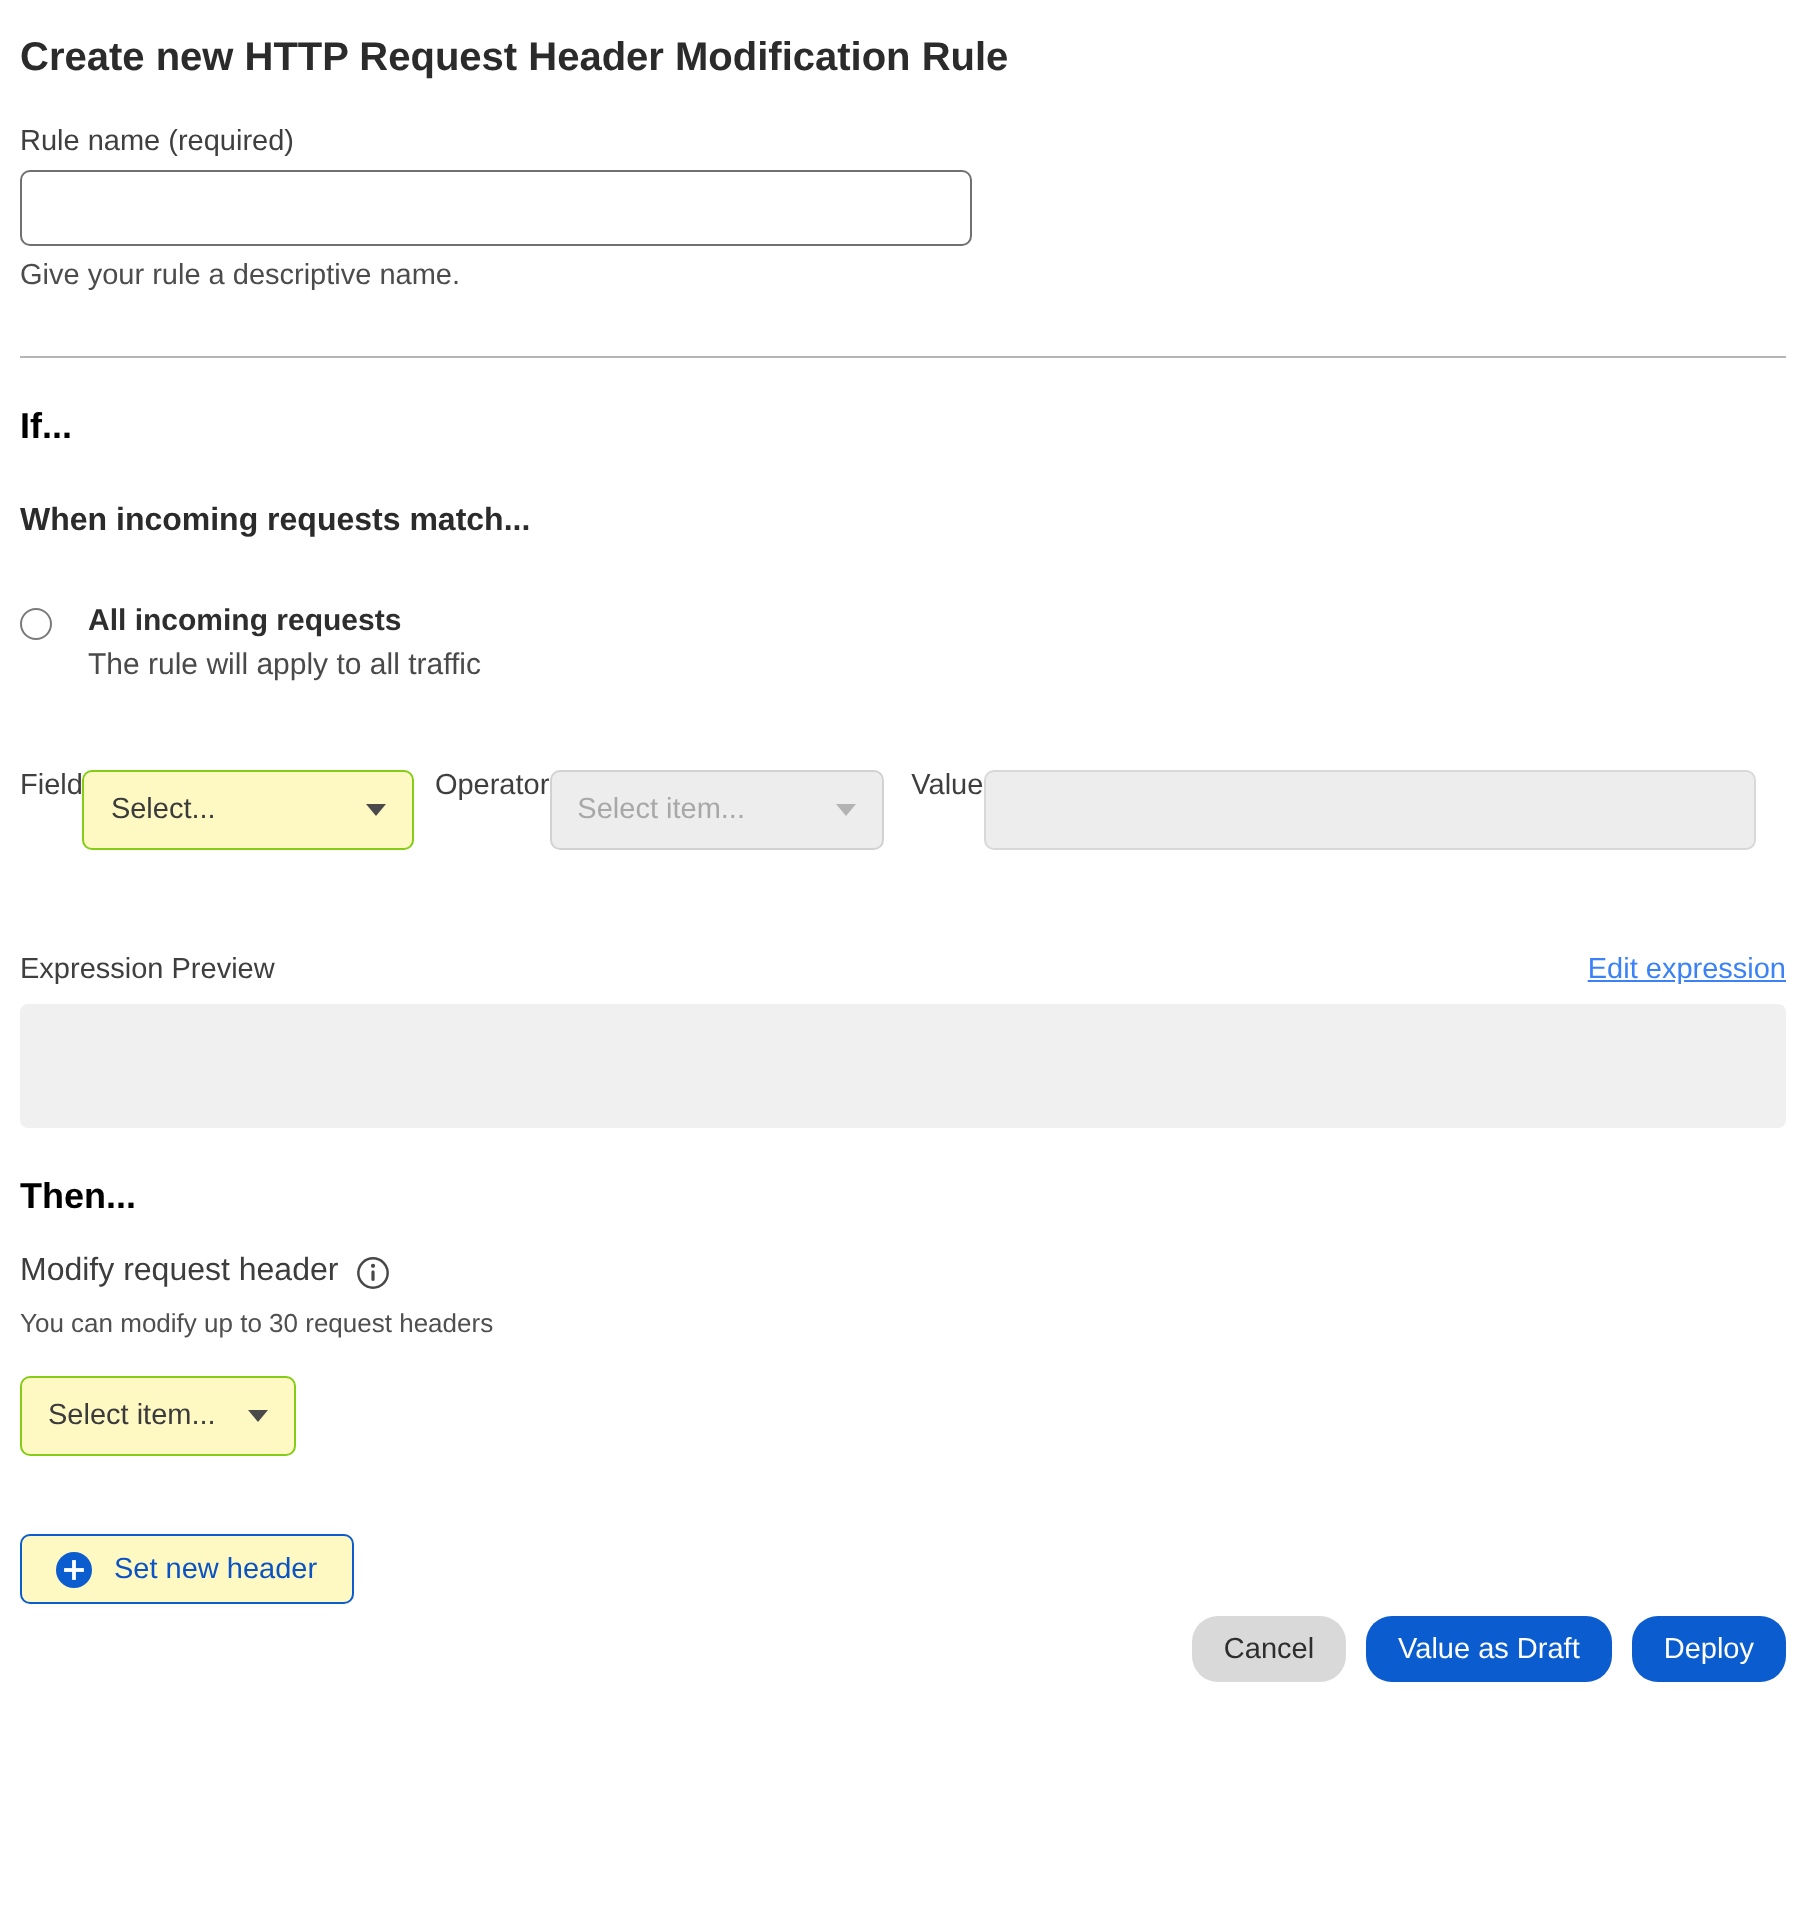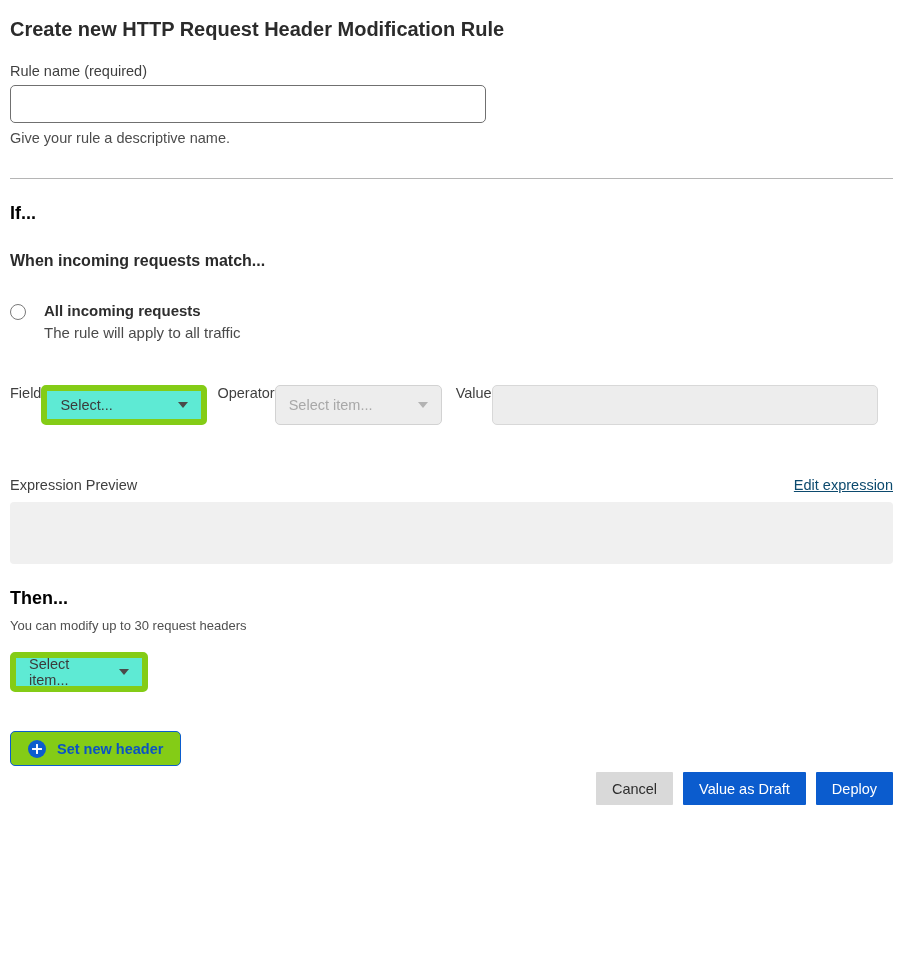--- a/index.html
+++ b/index.html
@@ -41,21 +41,21 @@
   .radio-desc { font-size: 15px; color: #4a4a4a; margin-top: 5px; }
 
   .builder-row { display: flex; align-items: flex-end; margin-top: 44px; }
   .builder-col { display: flex; flex-direction: row; }
   .ctrl-label { font-size: 14.5px; color: #3f3f3f; margin-bottom: 9px; }
   .select {
     height: 40px; border-radius: 5px; padding: 0 13px; font-size: 14.5px;
     display: flex; align-items: center; justify-content: space-between; gap: 8px;
     cursor: pointer; user-select: none;
   }
-  .select.enabled { background: #5eead4; border: 6px solid #84cc16; color: #3b3b3b; }
+  .select.enabled { background: #fef9c3; border: 1px solid #84cc16; color: #3b3b3b; }
   .select.disabled { background: #ededed; border: 1px solid #d2d2d2; color: #a8a8a8; cursor: default; }
   .caret {
     width: 0; height: 0; flex: none;
     border-left: 5px solid transparent; border-right: 5px solid transparent;
     border-top: 6px solid #4a4a4a;
   }
   .select.disabled .caret { border-top-color: #b3b3b3; }
   .col-field .select { width: 166px; }
   .col-field { margin-right: 10px; }
   .col-operator .select { width: 167px; }
@@ -67,41 +67,41 @@
   .col-value { margin-right: 22px; justify-content: center; }
   .andor {
     height: 36px; margin-bottom: 2px; border: none; border-radius: 5px;
     background: #e5e5e5; color: #2e2e2e; font-size: 14.5px; font-family: inherit; cursor: pointer;
   }
   .and-btn { width: 48px; margin-right: 28px; }
   .or-btn { width: 39px; }
 
   .preview-header { display: flex; justify-content: space-between; align-items: baseline; margin-top: 52px; }
   .preview-label { font-size: 14.5px; color: #3f3f3f; }
-  .edit-link { font-size: 14.5px; color: #0c4a6e; text-decoration: underline; cursor: pointer; margin-left: 27px; }
+  .edit-link { font-size: 14.5px; color: #3b82f6; text-decoration: underline; cursor: pointer; margin-left: 27px; }
   .preview-box { margin-top: 9px; height: 62px; background: #f0f0f0; border-radius: 4px;
     font-size: 14px; color: #4a4a4a; padding: 10px 12px; }
 
   .modify-row { display: flex; align-items: center; gap: 9px; margin-top: 18px;
     font-size: 16px; color: #3d3d3d; }
   .info-icon { display: inline-flex; cursor: pointer; margin-top: 1px; }
   .small-help { margin-top: 9px; font-size: 13px; color: #4f4f4f; }
   .header-select { margin-top: 19px; width: 138px; }
 
   .outline-btn {
     margin-top: 39px; height: 35px; padding: 0 17px;
     display: inline-flex; align-items: center; gap: 11px;
-    background: #84cc16; border: 1px solid #0b5cce; border-radius: 5px;
-    color: #0b53c4; font-size: 14.5px; font-family: inherit; cursor: pointer; font-weight: bold;
+    background: #fef9c3; border: 1px solid #0b5cce; border-radius: 5px;
+    color: #0b53c4; font-size: 14.5px; font-family: inherit; cursor: pointer;
   }
   .plus-icon { display: inline-flex; }
 
   .footer { display: flex; justify-content: flex-end; gap: 10px; margin-top: 6px; }
   .btn {
-    height: 33px; border: none; border-radius: 1px; padding: 0 16px;
+    height: 33px; border: none; border-radius: 13px; padding: 0 16px;
     font-size: 14.5px; font-family: inherit; cursor: pointer;
   }
   .btn.gray { background: #d9d9d9; color: #2e2e2e; }
   .btn.blue { background: #0b5cce; color: #ffffff; }
 </style>
 </head>
 <body>
 
 <div class="page">
 
@@ -151,20 +151,30 @@
   </div>
 
   <div class="preview-header">
     <div class="preview-label">Expression Preview</div>
     <a class="edit-link">Edit expression</a>
   </div>
   <div class="preview-box"></div>
 
   <h2 class="section-heading">Then...</h2>
 
+  <div class="modify-row">
+    <span>Modify request header</span>
+    <span class="info-icon">
+      <svg width="17" height="17" viewBox="0 0 16 16" aria-hidden="true">
+        <circle cx="8" cy="8" r="6.9" fill="none" stroke="#474747" stroke-width="1.15"></circle>
+        <rect x="7.25" y="6.8" width="1.5" height="5" rx="0.7" fill="#474747"></rect>
+        <circle cx="8" cy="4.6" r="1" fill="#474747"></circle>
+      </svg>
+    </span>
+  </div>
   <div class="small-help">You can modify up to 30 request headers</div>
 
   <div class="select enabled header-select">
     <span>Select item...</span>
     <span class="caret"></span>
   </div>
 
   <button class="outline-btn">
     <span class="plus-icon">
       <svg width="18" height="18" viewBox="0 0 16 16" aria-hidden="true">

